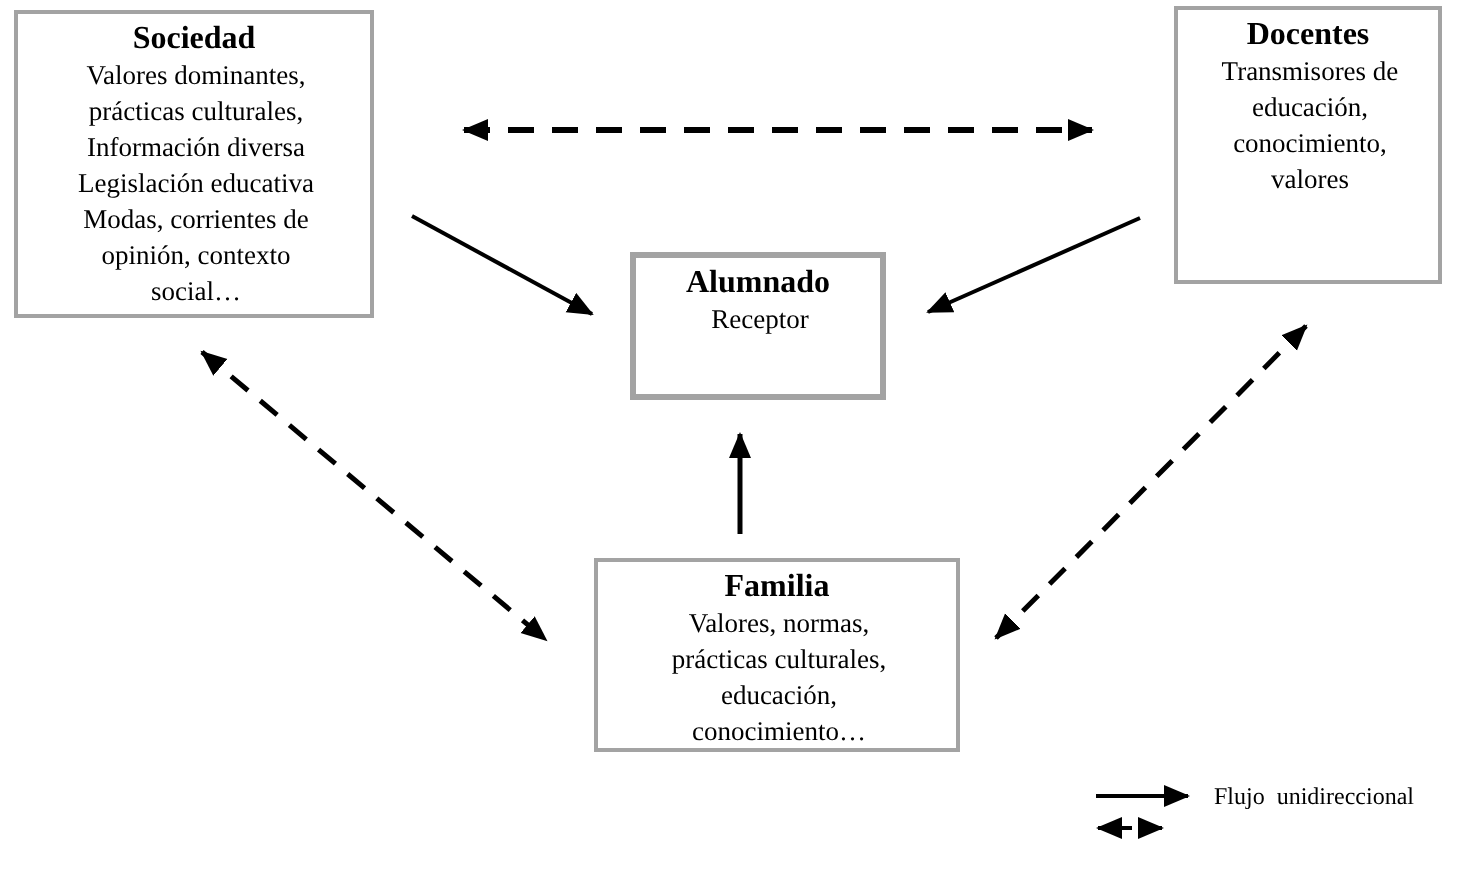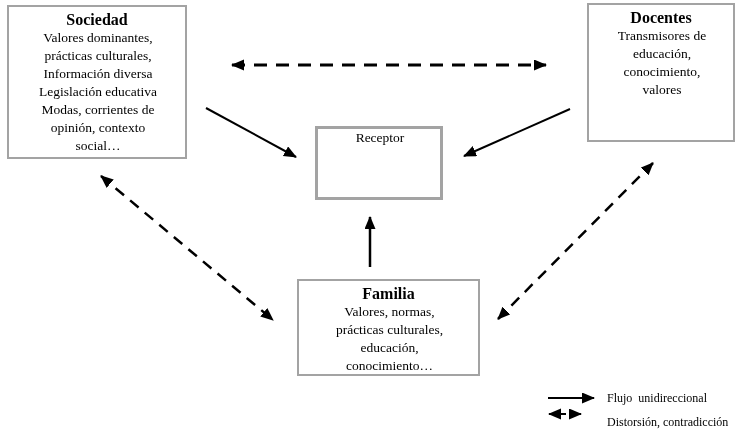--- a/index.html
+++ b/index.html
@@ -30,21 +30,21 @@
     padding-top: 3px;
   }
   .box-body {
     font-size: 13.5px;
     line-height: 18px;
     padding: 0 4px 0 6px;
     white-space: pre-line;
     text-align: center;
   }
   #box-sociedad { left: 7px;   top: 5px;   width: 180px; height: 154px; }
-  #box-docentes { left: 587px; top: 3px;   width: 148px; height: 139px; }
+  #box-docentes { left: 587px; top: 3px;   width: 134px; height: 139px; }
   #box-alumnado { left: 315px; top: 126px; width: 128px; height: 74px; border-width: 3px; }
   #box-familia  { left: 297px; top: 279px; width: 183px; height: 97px; }
 
   .arrow-layer {
     position: absolute;
     left: 0; top: 0;
     width: 737px;
     height: 437px;
     pointer-events: none;
   }
@@ -102,27 +102,27 @@
 
   <div class="box" id="box-docentes">
     <div class="box-title">Docentes</div>
     <div class="box-body">Transmisores de
 educación,
 conocimiento,
 valores</div>
   </div>
 
   <div class="box" id="box-alumnado">
+    <div class="box-title">Alumnado</div>
     <div class="box-body">Receptor</div>
   </div>
 
   <div class="box" id="box-familia">
     <div class="box-title">Familia</div>
     <div class="box-body">Valores, normas,
 prácticas culturales,
 educación,
 conocimiento…</div>
   </div>
 
   <div class="legend-label" id="legend-solid-label">Flujo  unidireccional</div>
-  <div class="legend-label" id="legend-dashed-label">Distorsión, contradicción</div>
 
 </div>
 
 </body></html>

